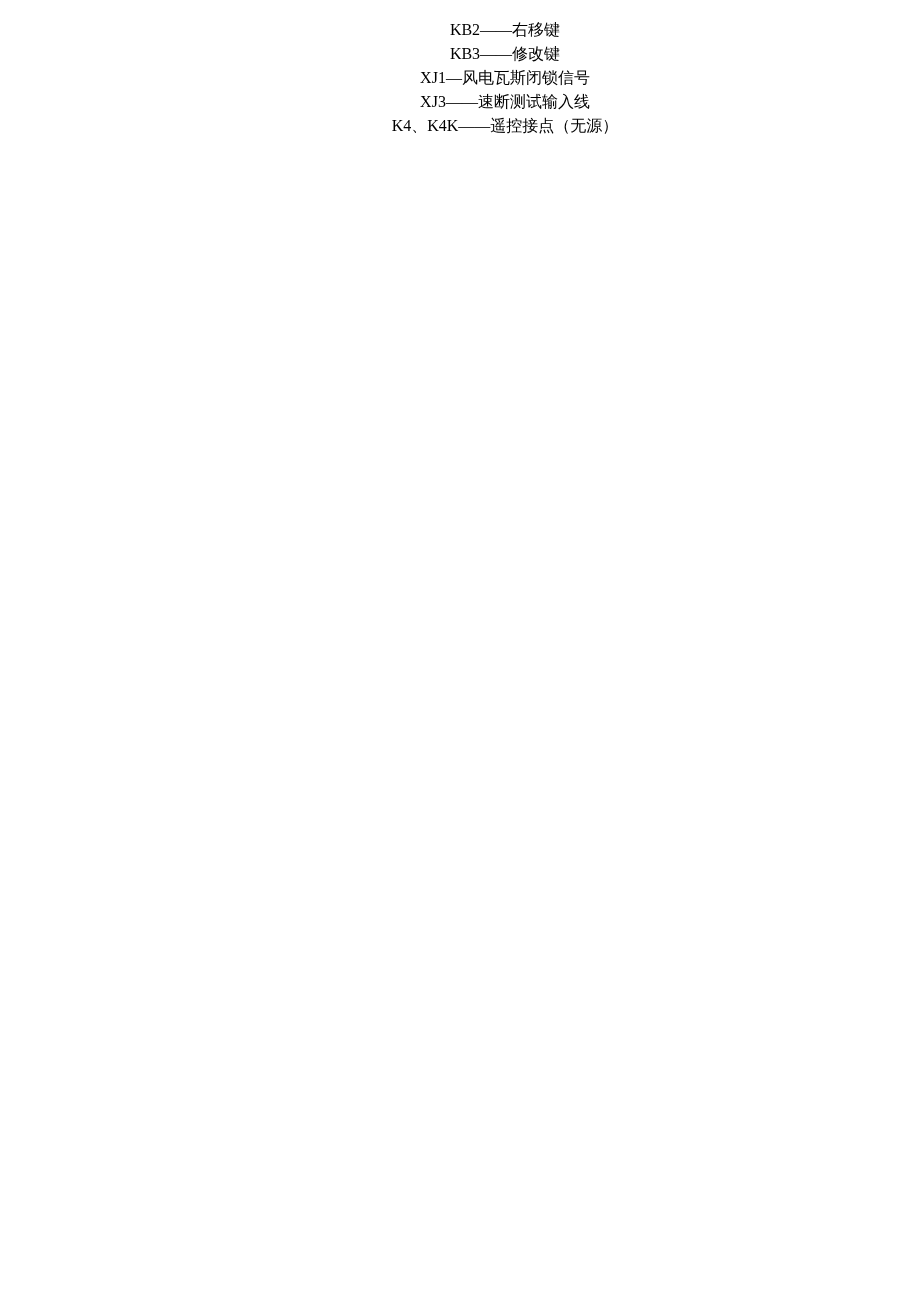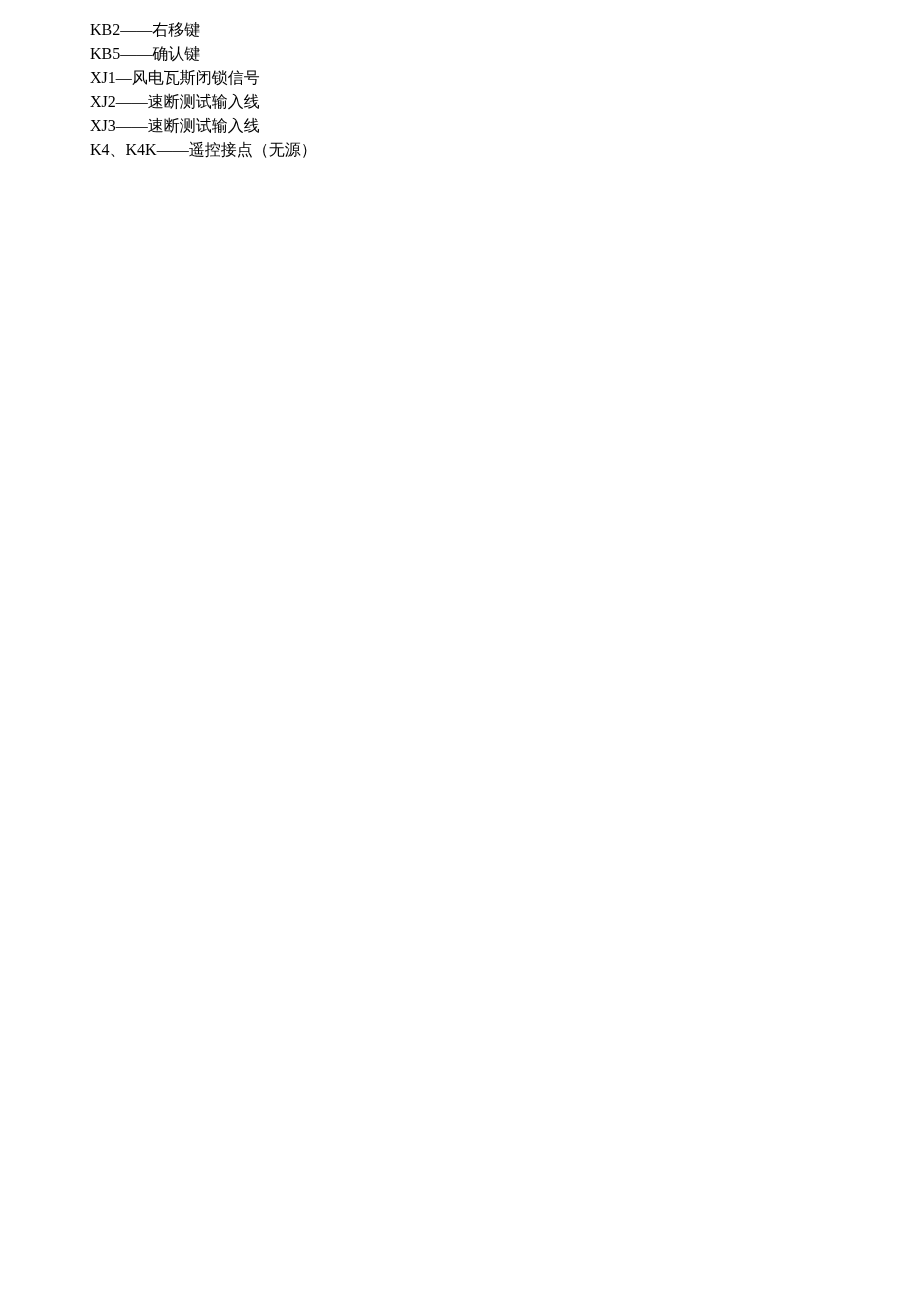--- a/index.html
+++ b/index.html
@@ -9,28 +9,28 @@
       width: 920px;
       height: 1302px;
       font-family: "SimSun", "宋体", serif;
       font-size: 16px;
       color: #000000;
       line-height: 1.5;
     }
     .content {
       padding-top: 18px;
       padding-left: 90px;
+      text-align: center;
     }
     .line {
       white-space: nowrap;
     }
   </style>
 </head>
 <body>
 
 <div class="content">
   <div class="line">KB2——右移键</div>
-  <div class="line">KB5——确认键</div>
+  <div class="line">KB3——修改键</div>
   <div class="line">XJ1—风电瓦斯闭锁信号</div>
-  <div class="line">XJ2——速断测试输入线</div>
   <div class="line">XJ3——速断测试输入线</div>
   <div class="line">K4、K4K——遥控接点（无源）</div>
 </div>
 
 </body></html>

